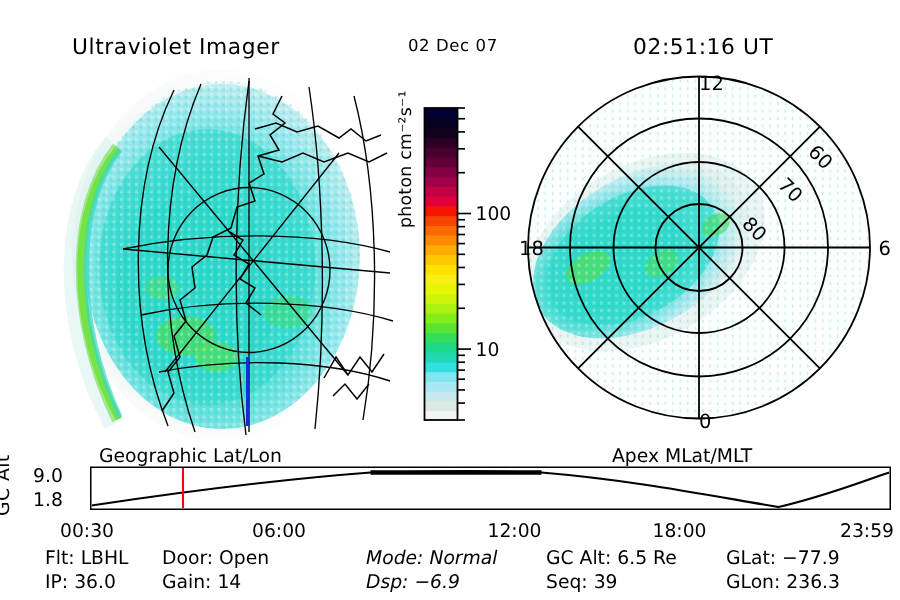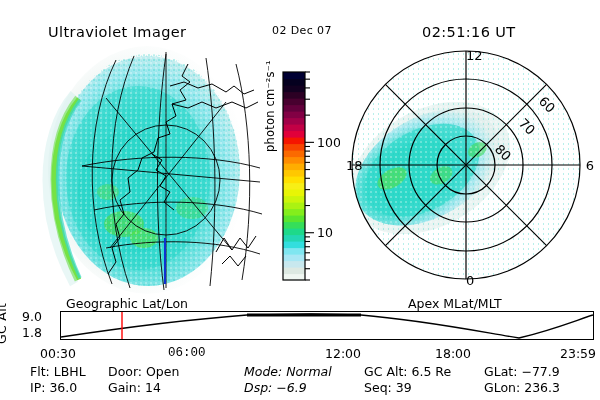--- a/index.html
+++ b/index.html
@@ -341,21 +341,21 @@
       <path d="M0 25 C 60 16, 120 8, 186 3 L 250 2 L 300 3 C 360 8, 410 18, 458 26
                C 492 18, 516 8, 532 3" fill="none" stroke="#000000" stroke-width="1.4" vector-effect="non-scaling-stroke"></path>
       <path d="M186 3 L 300 3" stroke="#000000" stroke-width="3" fill="none" vector-effect="non-scaling-stroke"></path>
       <line id="orbit-marker" x1="61" y1="0" x2="61" y2="27" stroke="#ff0000" stroke-width="1.4" vector-effect="non-scaling-stroke"></line>
     </svg>
   </div>
 </div>
 
 <div id="time-axis" class="abs">
     <span class="time-tick" style="left: 40px;">00:30</span>
-    <span class="time-tick" style="left: 168px; font-family: Liberation Mono, monospace;">06:00</span>
+    <span class="time-tick" style="left: 168px;">06:00</span>
     <span class="time-tick" style="left: 301px; margin-left: 24px;">12:00</span>
     <span class="time-tick" style="left: 435px;">18:00</span>
     <span class="time-tick" style="left: 560px;">23:59</span>
   </div>
 
 <div id="status" class="abs">
   <div class="status-row" id="status-row-0">
       <span class="status-cell sc0"><span>Flt: </span><span>LBHL</span></span>
       <span class="status-cell sc1"><span>Door: </span><span>Open</span></span>
       <span class="status-cell sc2"><span>Mode: </span><span>Normal</span></span>

